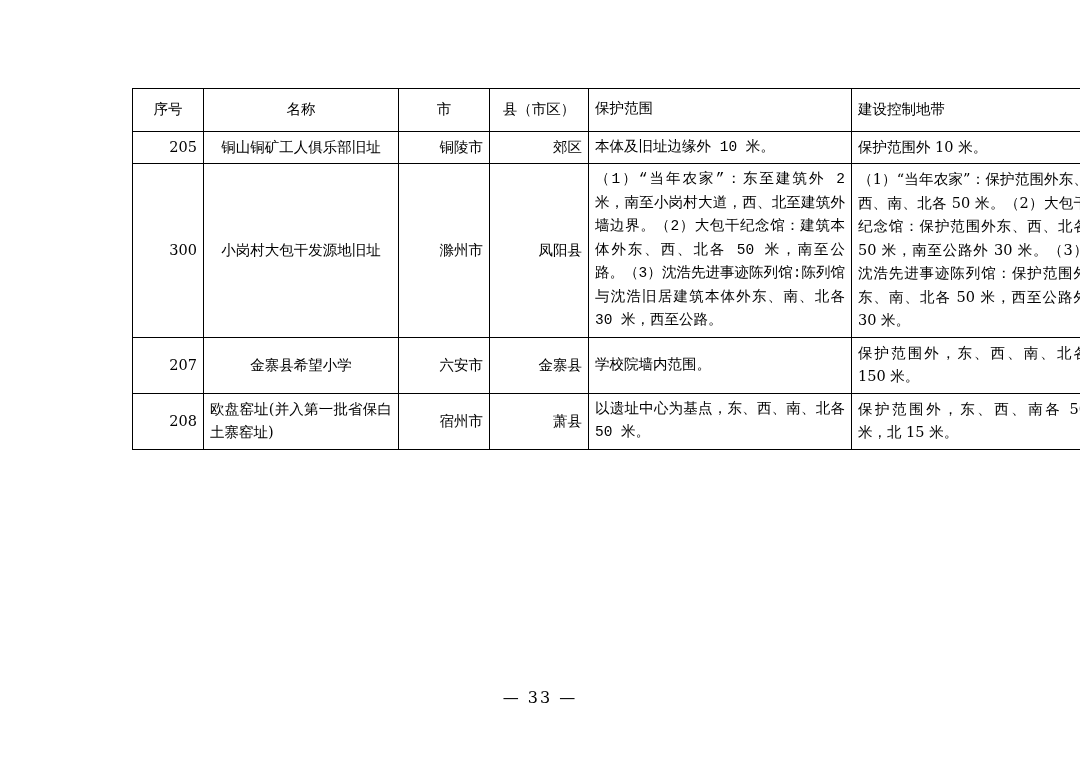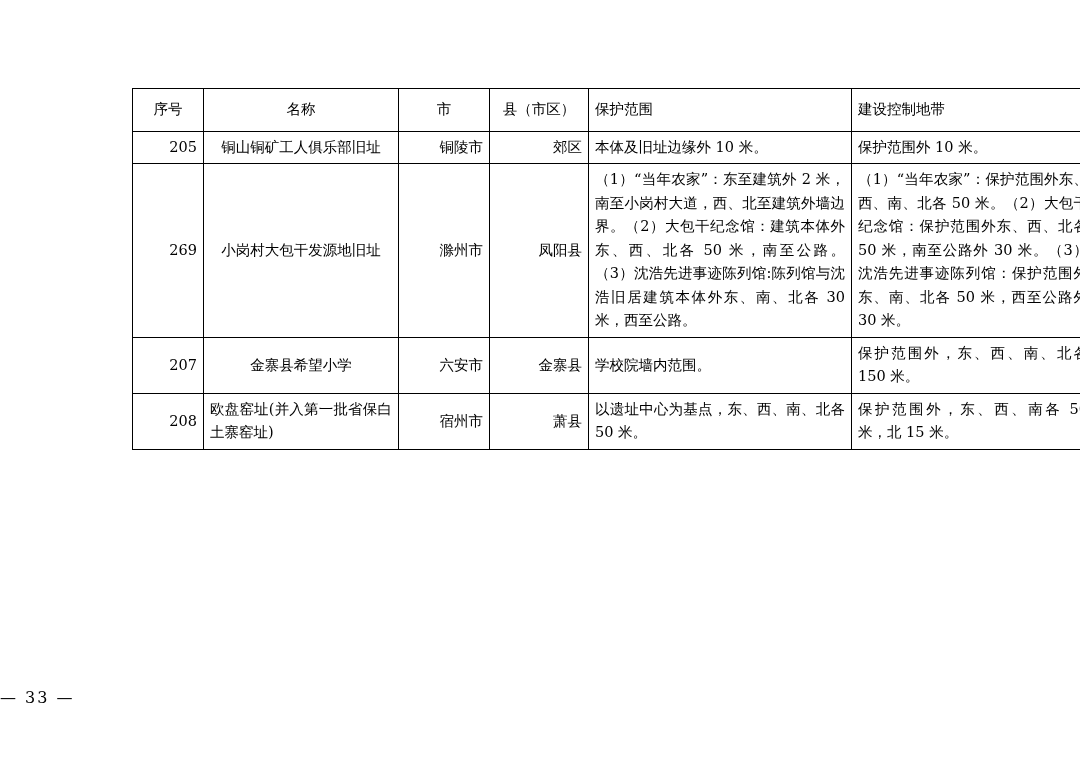--- a/index.html
+++ b/index.html
@@ -42,42 +42,42 @@
   }
   thead th {
     text-align: center;
     height: 34px;
     font-size: 15px;
   }
   .c-seq   { width: 58px;  text-align: center; }
   .c-name  { width: 182px; text-align: center; }
   .c-city  { width: 78px;  text-align: center; }
   .c-county{ width: 86px;  }
-  .c-scope { width: 250px; text-align: left; }
+  .c-scope { width: 250px; text-align: left; font-family: Liberation Mono, monospace; }
   .c-ctrl  { width: 230px; text-align: left; }
 
   td.center { text-align: right; }
   td.just {
     text-align: justify;
     text-justify: inter-ideograph;
   }
   .name-cell {
     text-align: center;
   }
   .name-cell.blocky {
     text-align: justify;
     text-justify: inter-ideograph;
     text-align-last: left;
   }
   .footer {
     position: absolute;
     left: 0;
     top: 688px;
     width: 1080px;
-    text-align: left;
+    text-align: center;
     font-size: 16px;
     letter-spacing: 2px;
   }
 </style>
 </head>
 <body>
 
 <div class="page">
 
   <div class="table-wrap">
@@ -97,21 +97,21 @@
         <tr>
           <td class="c-seq center">205</td>
           <td class="c-name name-cell">铜山铜矿工人俱乐部旧址</td>
           <td class="c-city center">铜陵市</td>
           <td class="c-county center">郊区</td>
           <td class="c-scope just">本体及旧址边缘外 10 米。</td>
           <td class="c-ctrl just">保护范围外 10 米。</td>
         </tr>
 
         <tr>
-          <td class="c-seq center">269</td>
+          <td class="c-seq center">300</td>
           <td class="c-name name-cell">小岗村大包干发源地旧址</td>
           <td class="c-city center">滁州市</td>
           <td class="c-county center">凤阳县</td>
           <td class="c-scope just">（1）“当年农家”：东至建筑外 2 米，南至小岗村大道，西、北至建筑外墙边界。（2）大包干纪念馆：建筑本体外东、西、北各 50 米，南至公路。（3）沈浩先进事迹陈列馆:陈列馆与沈浩旧居建筑本体外东、南、北各 30 米，西至公路。</td>
           <td class="c-ctrl just">（1）“当年农家”：保护范围外东、西、南、北各 50 米。（2）大包干纪念馆：保护范围外东、西、北各 50 米，南至公路外 30 米。（3）沈浩先进事迹陈列馆：保护范围外东、南、北各 50 米，西至公路外 30 米。</td>
         </tr>
 
         <tr>
           <td class="c-seq center">207</td>
           <td class="c-name name-cell">金寨县希望小学</td>

